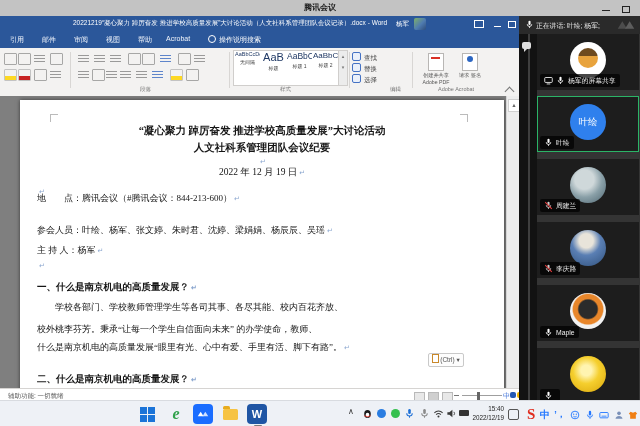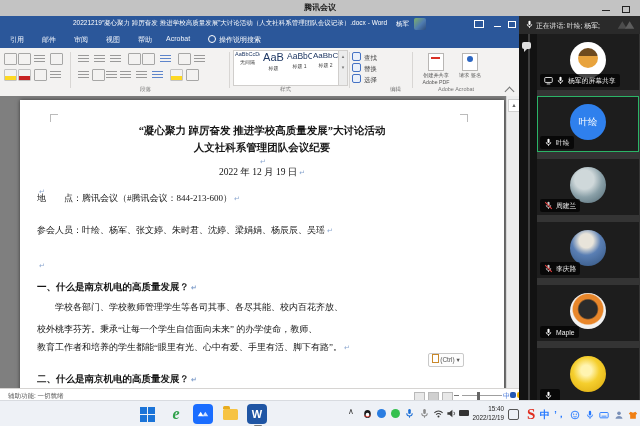--- a/index.html
+++ b/index.html
@@ -284,25 +284,26 @@
       <div id="page">
         <div class="cmark" style="left:30px;top:14px"></div>
         <div class="cmark" style="left:440px;top:14px;transform:scaleX(-1)"></div>
         <div class="dline ctr t" style="top:24px">“凝心聚力 踔厉奋发 推进学校高质量发展”大讨论活动</div>
         <div class="dline ctr t" style="top:41px">人文社科系管理团队会议纪要</div>
         <div class="dline ctr mark" style="top:56px"></div>
         <div class="dline ctr mark" style="top:66px;font-size:9.5px">2022 年 12 月 19 日</div>
         <div class="dline mark" style="top:86px"></div>
         <div class="dline mark" style="top:92px">地　　点：腾讯会议（#腾讯会议：844-213-600）</div>
         <div class="dline mark" style="top:124px">参会人员：叶绘、杨军、张文婷、朱时君、沈婷、梁娟娟、杨辰辰、吴瑶</div>
+        <div class="dline mark" style="top:144px">主 持 人：杨军</div>
         <div class="dline mark" style="top:160px"></div>
         <div class="dline" style="top:201px;left:35px">学校各部门、学校教师管理学生等各司其事、各尽其能、校内百花齐放、</div>
         <div class="dline b mark" style="top:181px;font-size:9.5px">一、什么是南京机电的高质量发展？</div>
         <div class="dline" style="top:223px">校外桃李芬芳。秉承“让每一个学生自信面向未来” 的办学使命，教师、</div>
-        <div class="dline mark" style="top:241px">教育工作者和培养的学生都能“眼里有光、心中有爱、手里有活、脚下有路”。</div>
+        <div class="dline mark" style="top:241px">什么是南京机电的高质量发展“眼里有光、心中有爱、手里有活、脚下有路”。</div>
         <div id="pastebtn"><span class="clip"></span><span>(Ctrl)</span> ▾</div>
         <div class="dline b mark" style="top:273px;font-size:9.5px">二、什么是南京机电的高质量发展？</div>
       </div>
       <div id="vscroll">
           <div class="up">▲</div>
         </div>
     </div>
 
     <div id="wstatus">
       <span class="lt">辅助功能: 一切就绪</span>

